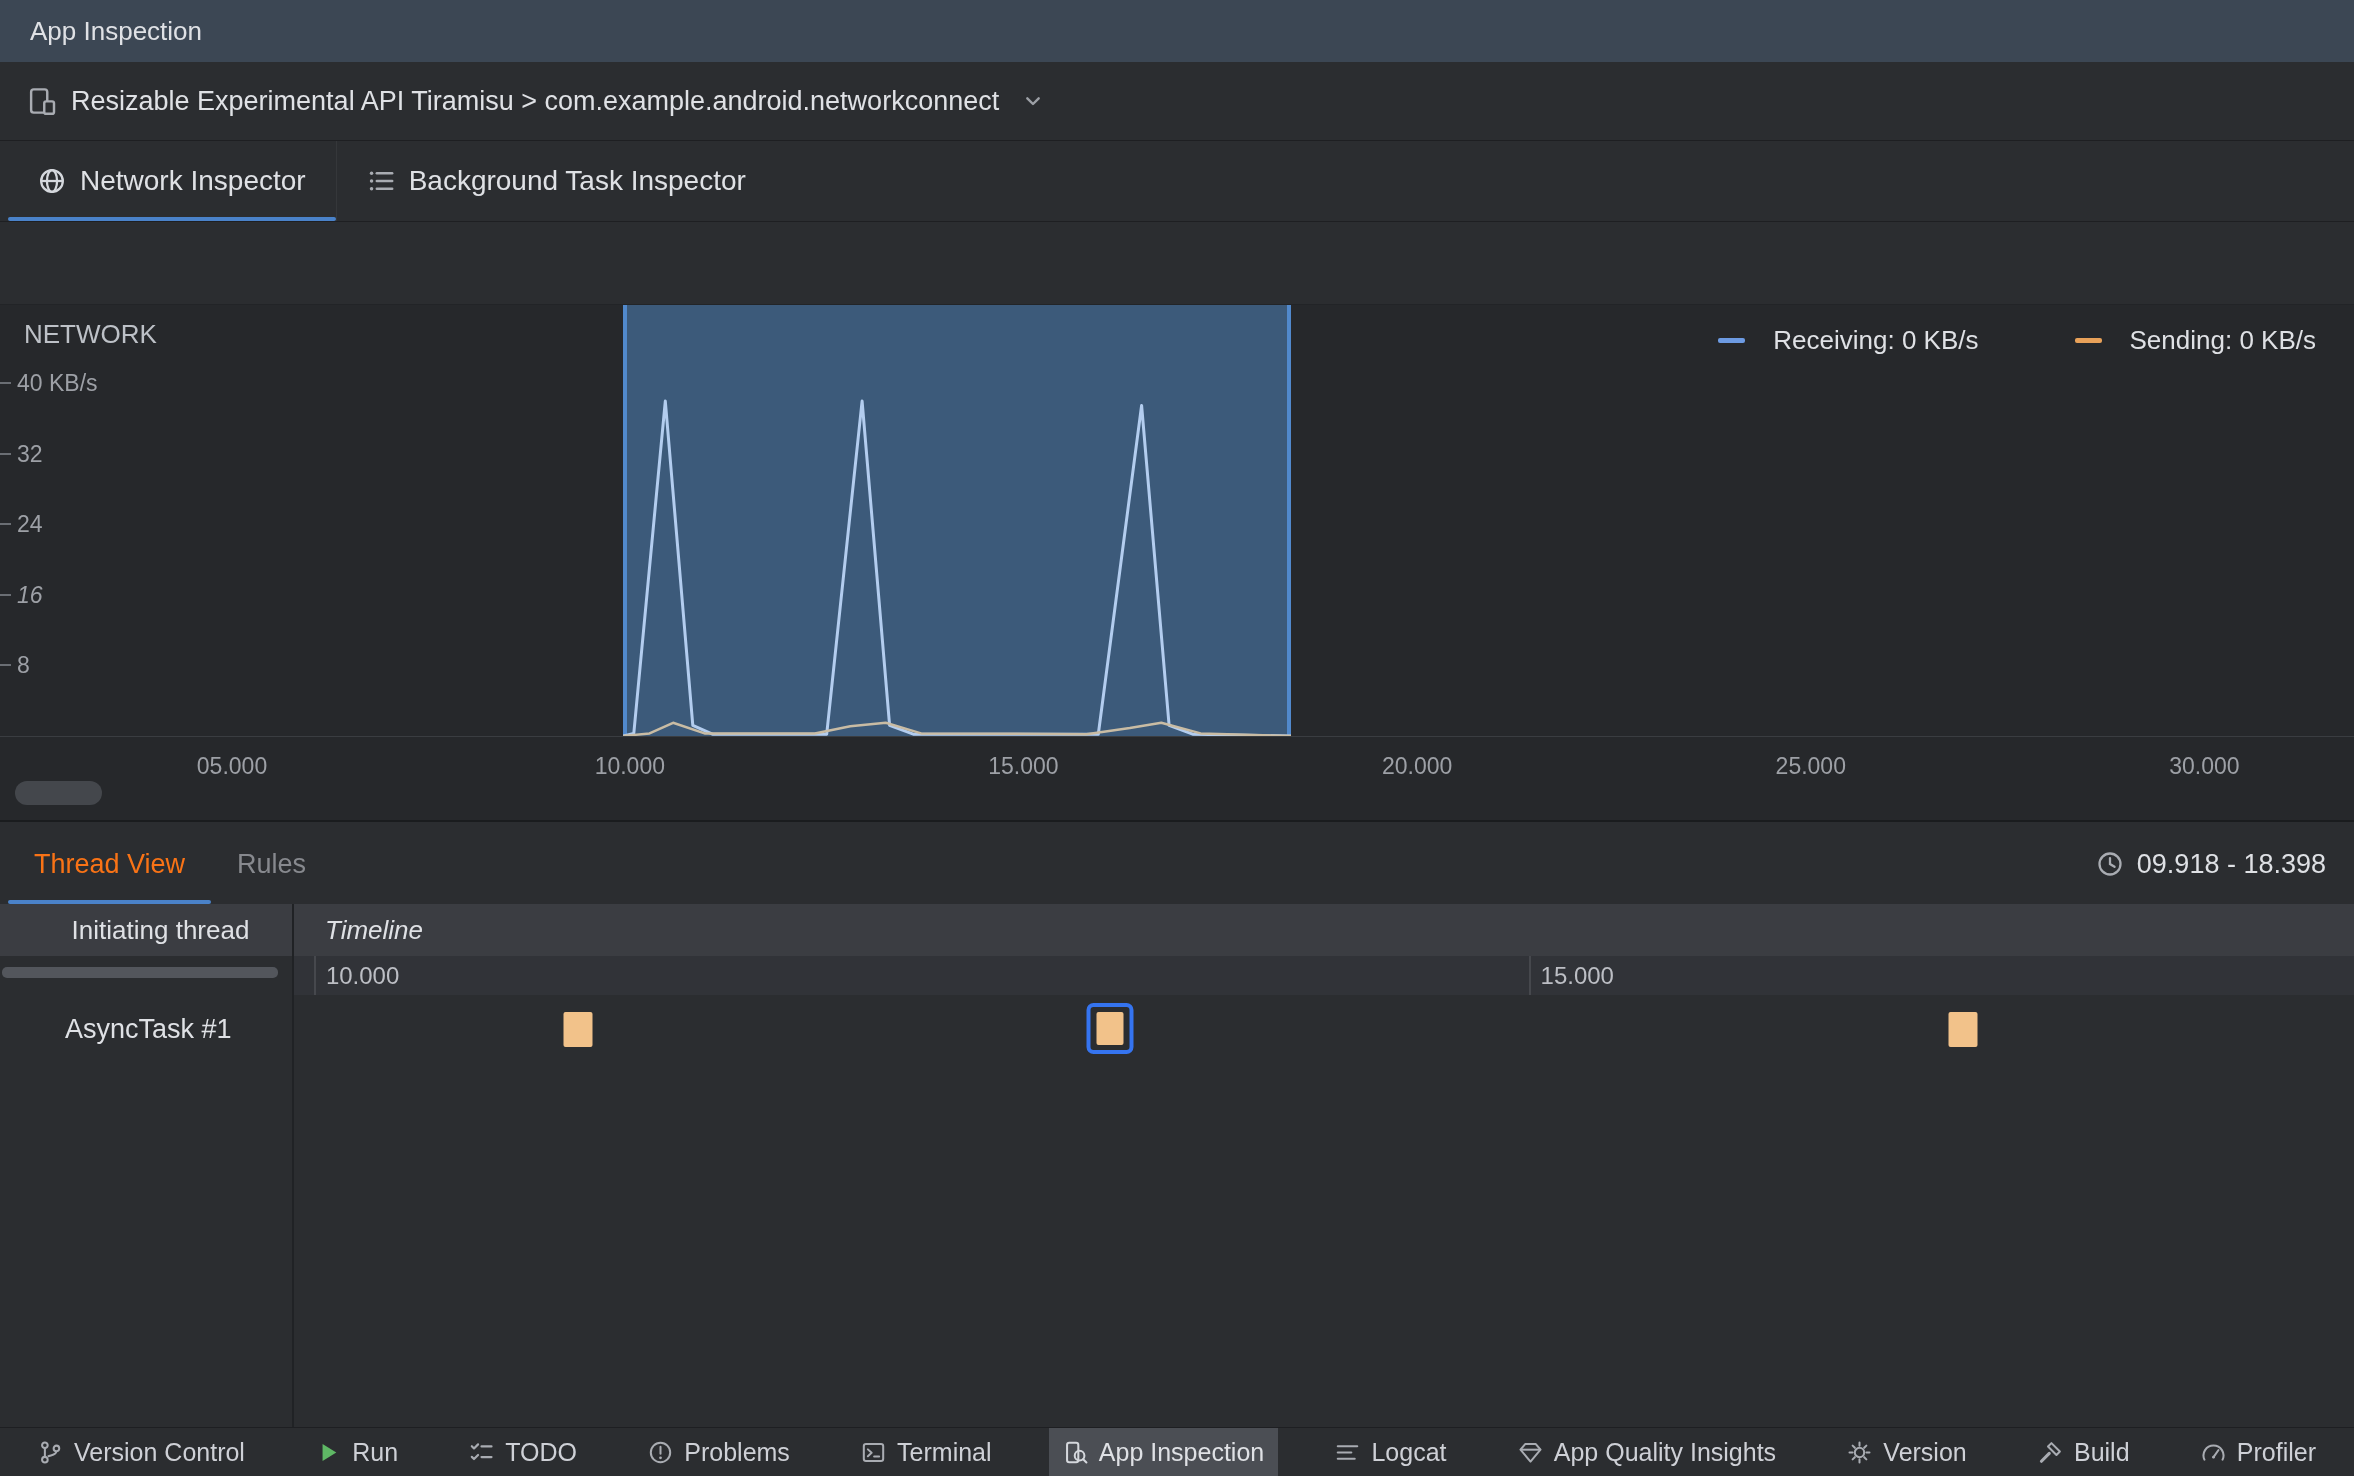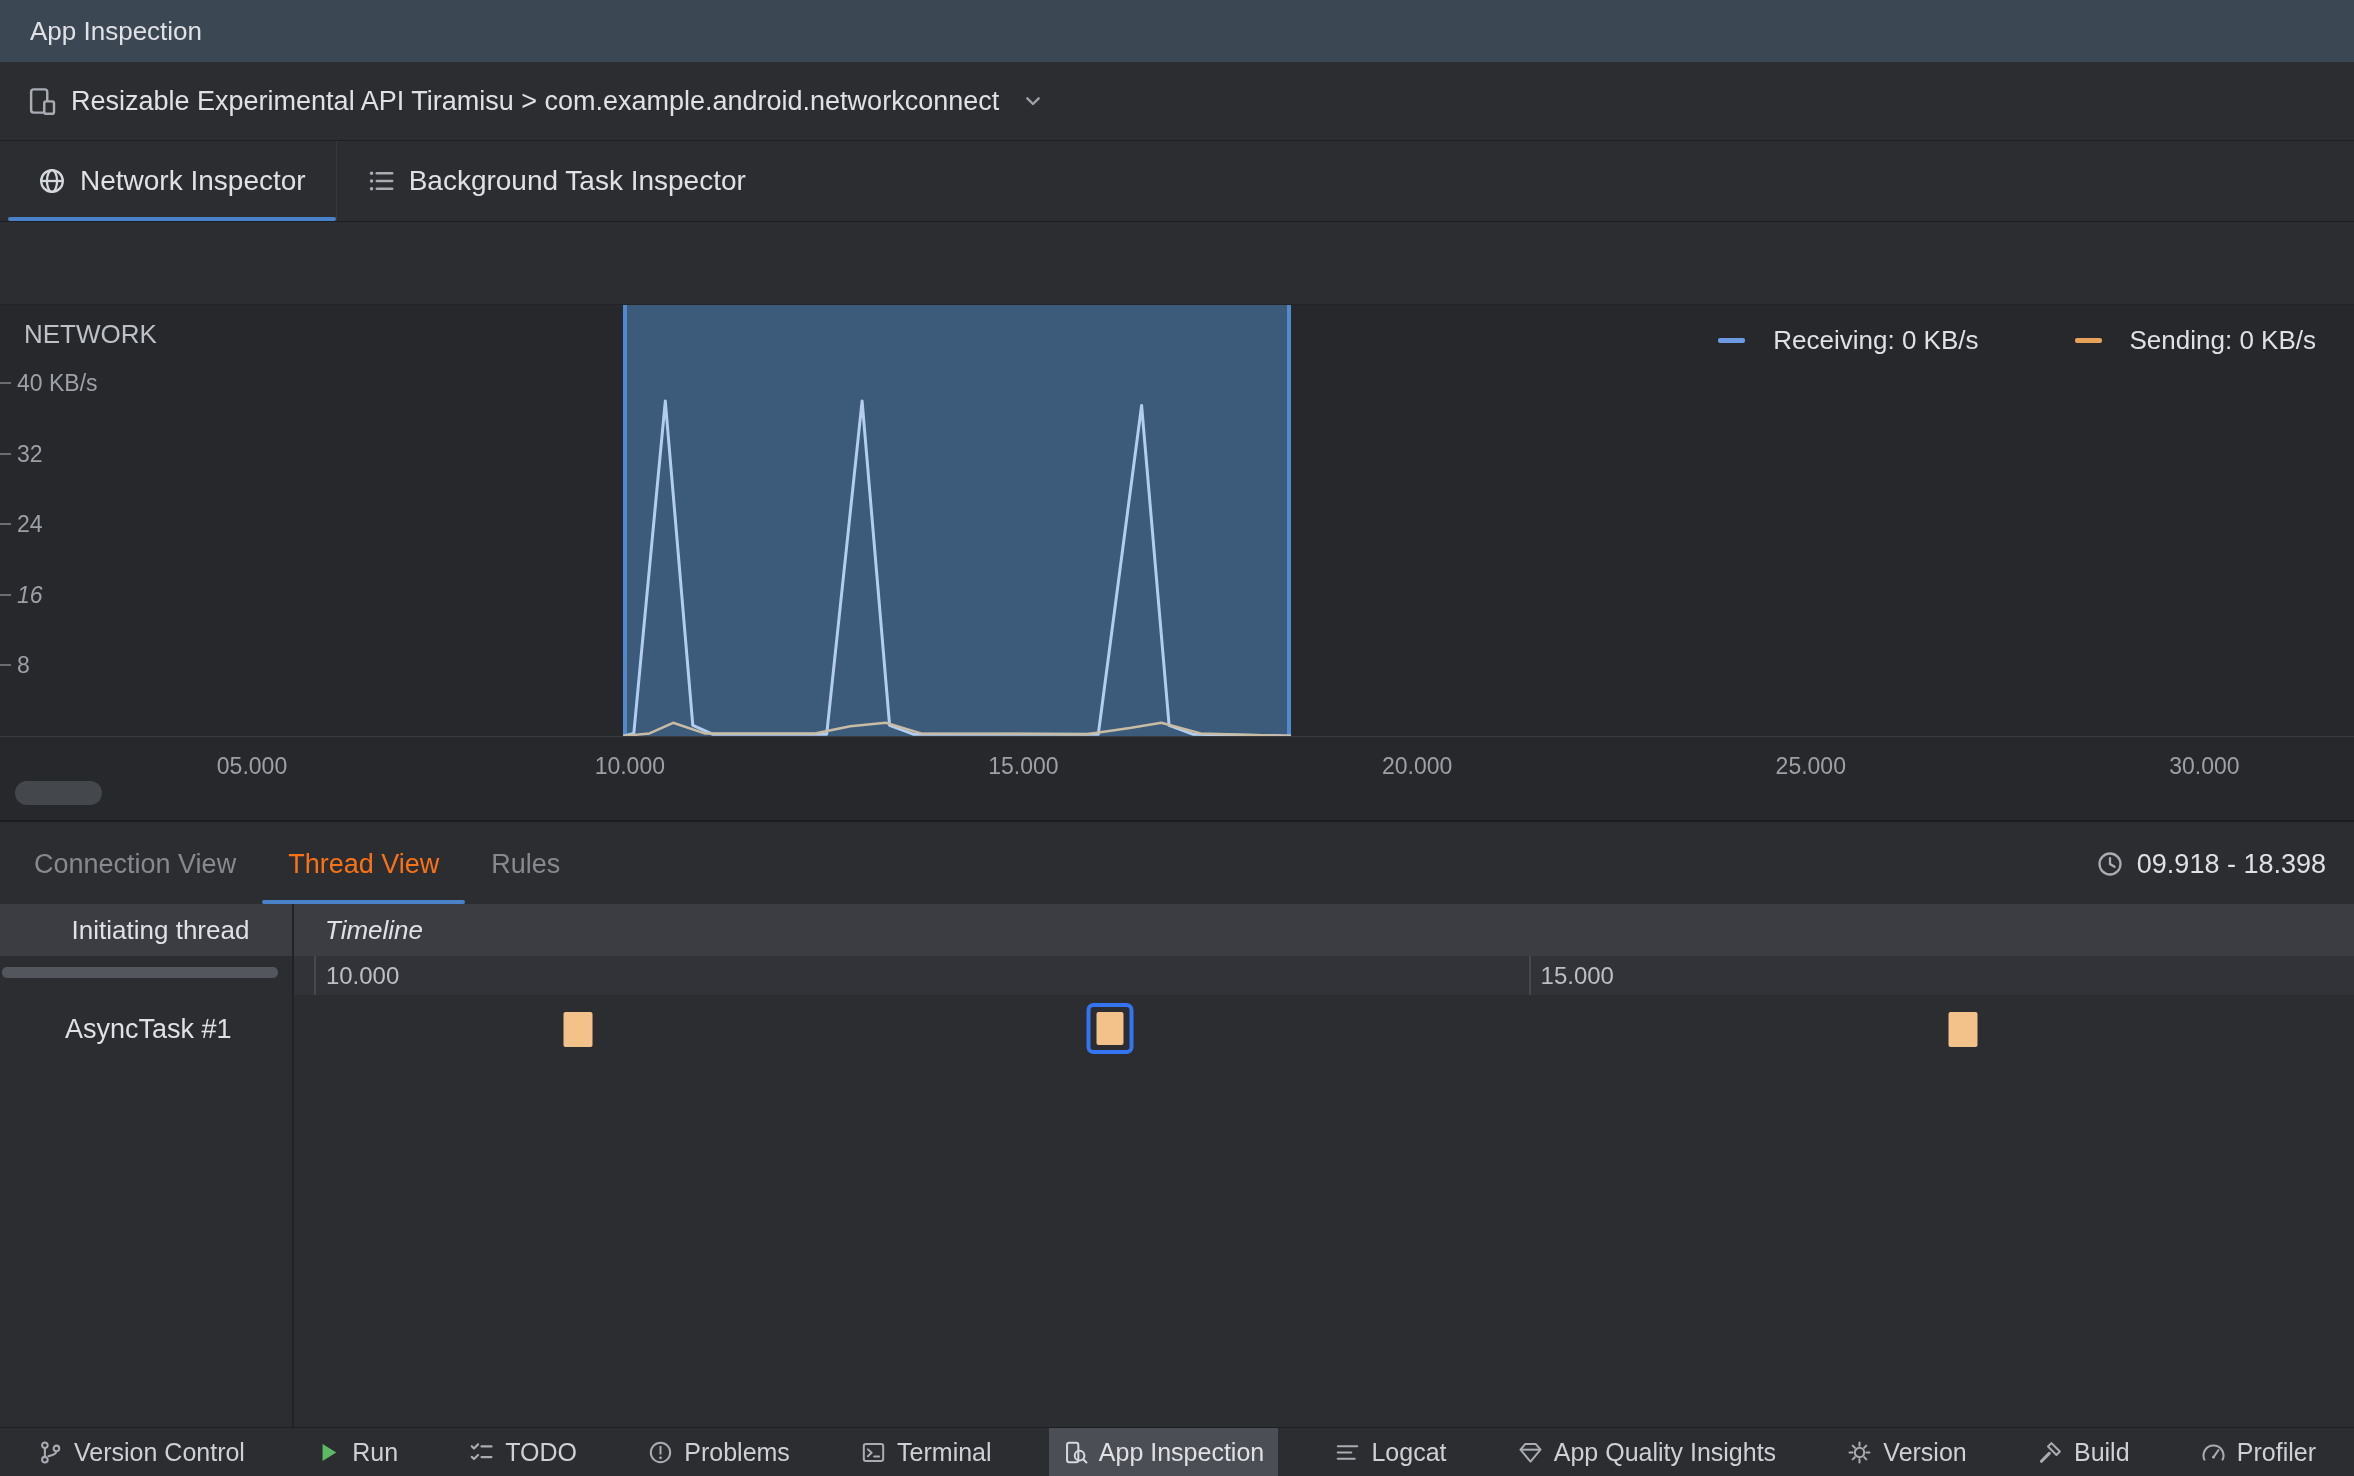--- a/index.html
+++ b/index.html
@@ -230,36 +230,33 @@
         <span class="legend-dash" style="background: rgb(109, 155, 227);"></span>
         <span>Receiving: 0 KB/s</span>
       </div>
       <div class="legend-item">
         <span class="legend-dash" style="background: rgb(232, 161, 89);"></span>
         <span>Sending: 0 KB/s</span>
       </div>
     </div>
   </div>
   <div class="chart-axis">
-      <div class="xtick-label" style="left: 252px;">05.000</div>
+      <div class="xtick-label" style="left: 232px;">05.000</div>
       <div class="xtick-label" style="left: 629.833px;">10.000</div>
       <div class="xtick-label" style="left: 1023.48px;">15.000</div>
       <div class="xtick-label" style="left: 1417.12px;">20.000</div>
       <div class="xtick-label" style="left: 1810.77px;">25.000</div>
       <div class="xtick-label" style="left: 2204.41px;">30.000</div>
     </div>
   <div class="chart-scrollbar">
     <div class="thumb"></div>
   </div>
 </div>
 
 <div class="viewtabs">
-  <div class="view-tab">
-    <span>Connection View</span>
-  </div>
   <div class="view-tab selected">
     <span>Thread View</span>
   </div>
   <div class="view-tab">
     <span>Rules</span>
   </div>
   <div class="time-range">
     <span class="icon">
       <svg width="28" height="28" viewBox="0 0 16 16" fill="none" stroke="#A9ACB2" stroke-width="1.3" stroke-linecap="round">
         <circle cx="8" cy="8" r="6"></circle>

